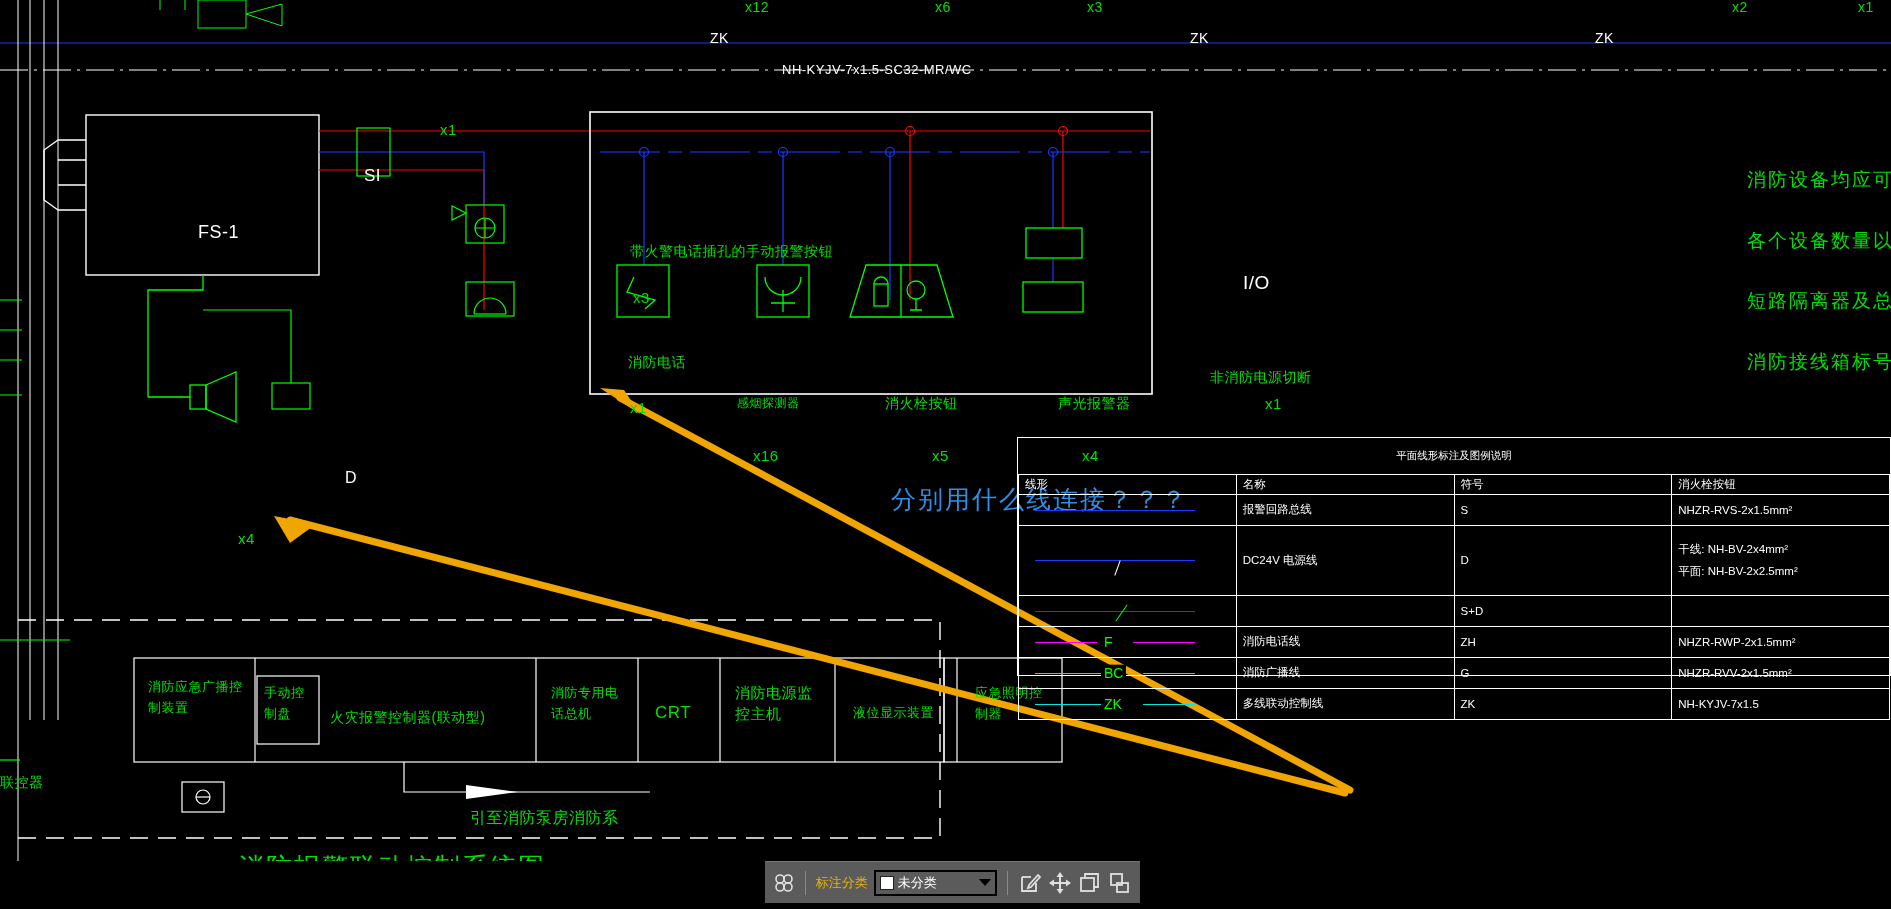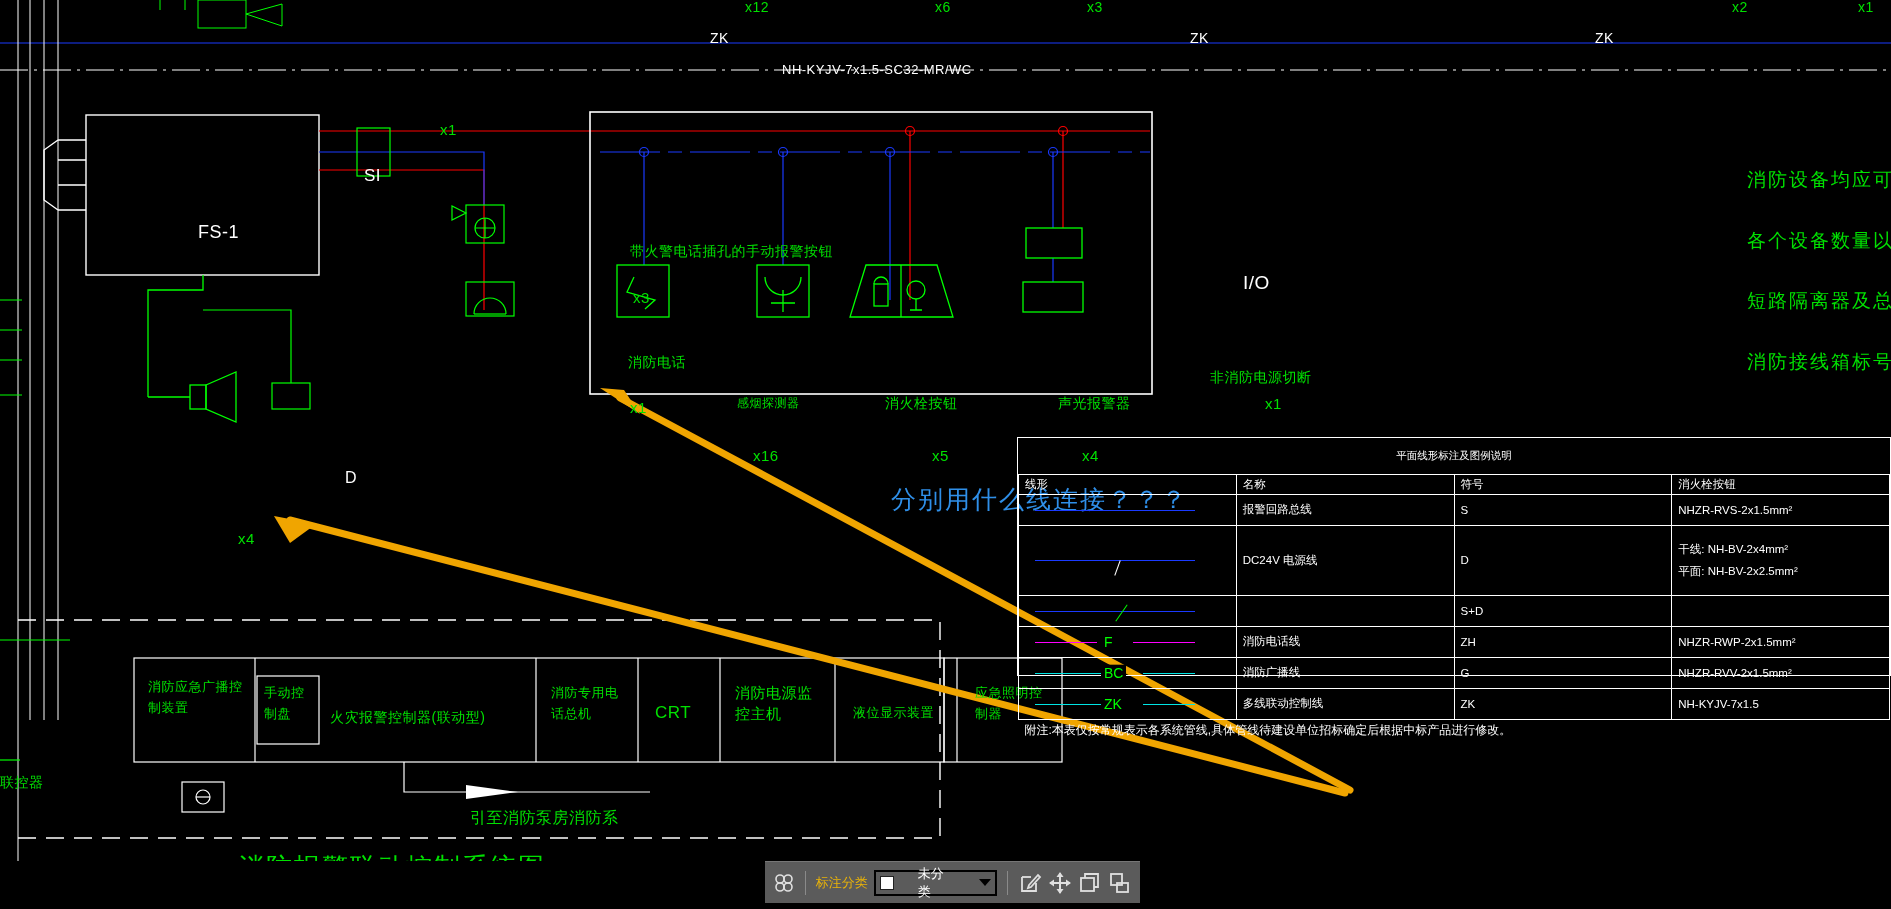--- a/index.html
+++ b/index.html
@@ -106,21 +106,21 @@
     width: 1px; height: 24px; background: #8a8a8a; margin: 0 4px;
   }
   #toolbar .tb-label {
     color: #eab308; font-size: 13px; white-space: nowrap;
   }
   #toolbar .tb-combo {
     display: flex; align-items: center;
     background: #5b5b5b;
     border: 2px solid #000;
     height: 26px; width: 158px;
-    padding: 0 4px; gap: 24px;
+    padding: 0 4px; gap: 4px;
   }
   #toolbar .swatch {
     width: 14px; height: 14px; background: #fff; border: 1px solid #222;
   }
   #toolbar .combo-val { color: #fff; font-size: 13px; flex: 1; }
   #toolbar .caret {
     width: 0; height: 0;
     border-left: 6px solid transparent;
     border-right: 6px solid transparent;
     border-top: 7px solid #000;
@@ -452,23 +452,20 @@
             <div class="seg" style="left:10px; width:68px; border-color:#00e5e5;"></div>
             <div class="tag" style="left:76px;">ZK</div>
             <div class="seg" style="left:118px; width:52px; border-color:#00e5e5;"></div>
           </div>
         </td>
         <td>多线联动控制线</td>
         <td>ZK</td>
         <td>NH-KYJV-7x1.5</td>
       </tr>
 
-      <tr class="noteRow">
-        <td colspan="4">附注:本表仅按常规表示各系统管线,具体管线待建设单位招标确定后根据中标产品进行修改。</td>
-      </tr>
     </tbody>
       </table>
   </div>
 
   <div class="bg-strip"></div>
 
   <div id="toolbar">
 
     <div class="tb-icon">
       <svg width="22" height="22" viewBox="0 0 22 22">

